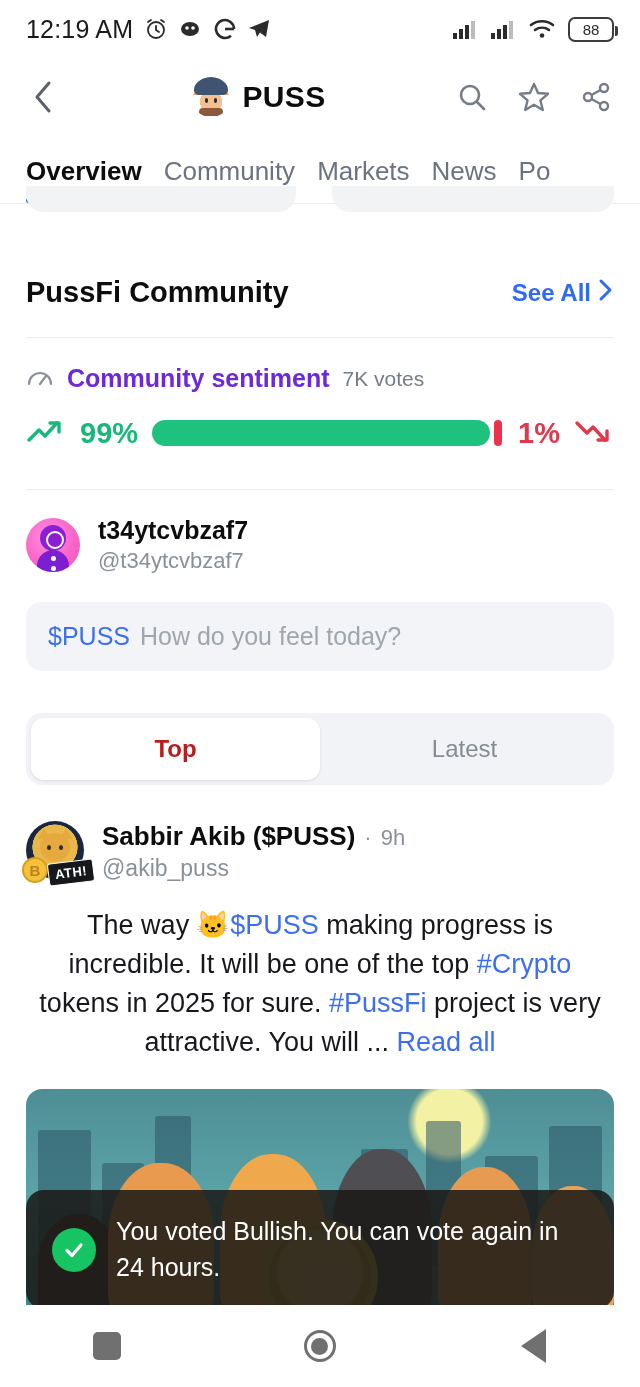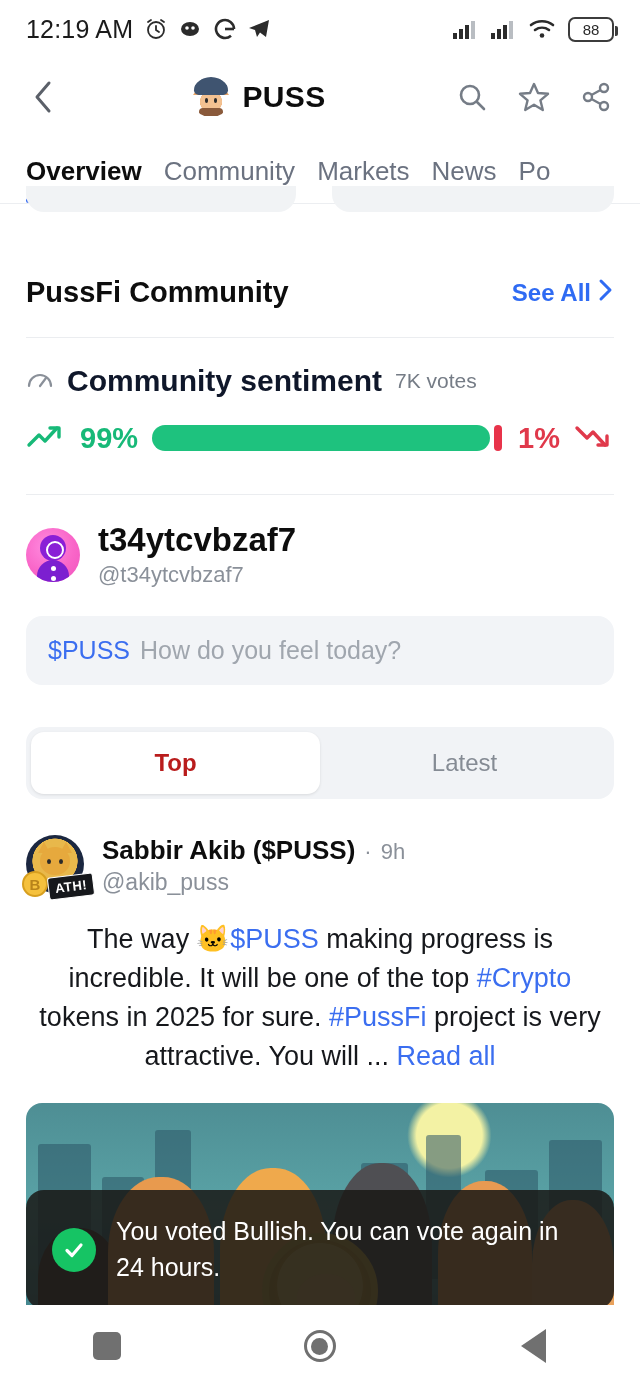--- a/index.html
+++ b/index.html
@@ -112,21 +112,21 @@
   .see-all {
     margin-left: auto; display: flex; align-items: center; gap: 7px;
     color: #2f6bf3; font-size: 24px; font-weight: 600;
   }
 
   .divider { height: 1px; background: #ebedf0; margin: 28px 26px 0 26px; }
 
   
   .sentiment { padding: 26px 26px 0 26px; }
   .sent-head { display: flex; align-items: center; gap: 13px; }
-  .sent-title { font-size: 30px; font-weight: 700; color: #0f172a; }
+  .sent-title { font-size: 25px; font-weight: 700; color: #6d28d9; }
   .sent-votes { font-size: 21px; color: #757c86; }
   .sent-row { display: flex; align-items: center; gap: 14px; margin-top: 22px; }
   .pct-bull { font-size: 29px; font-weight: 700; color: #17b978; }
   .pct-bear { font-size: 29px; font-weight: 700; color: #e0394b; }
   .bar-wrap {
     flex: 1; height: 26px; display: flex; gap: 4px; align-items: center;
   }
   .bar-green { height: 26px; background: #1ec27e; border-radius: 13px; }
   .bar-red { height: 26px; background: #e8334a; border-radius: 13px; }
 
@@ -151,21 +151,21 @@
     position: absolute; left: 11px; top: 32px; width: 32px; height: 30px;
     border-radius: 16px 16px 10px 10px; background: #7c1fd0;
   }
   .ua-body::before, .ua-body::after {
     content: ""; position: absolute; left: 14px; width: 5px; height: 5px;
     border-radius: 50%; background: #ffffff;
   }
   .ua-body::before { top: 6px; }
   .ua-body::after { top: 16px; }
   .user-meta { margin-left: 18px; }
-  .user-name { font-size: 33px; font-weight: 700; color: #0d0d0d; }
+  .user-name { font-size: 25px; font-weight: 700; color: #0d0d0d; }
   .user-handle { font-size: 22px; color: #8a9099; margin-top: 3px; }
   .vote-group {
     margin-left: auto; display: flex; align-items: center;
     background: #fafbfc; border: 1px solid #eceef1; border-radius: 14px;
     overflow: hidden;
   }
   .vote-btn {
     display: flex; align-items: center; gap: 11px;
     padding: 14px 20px; font-size: 23px; color: #4b5159;
   }

